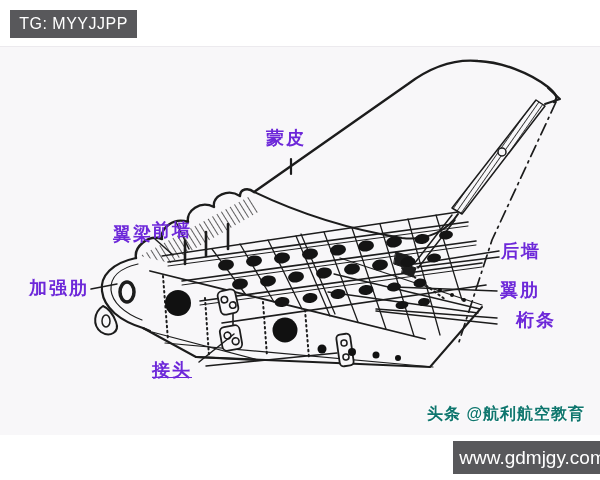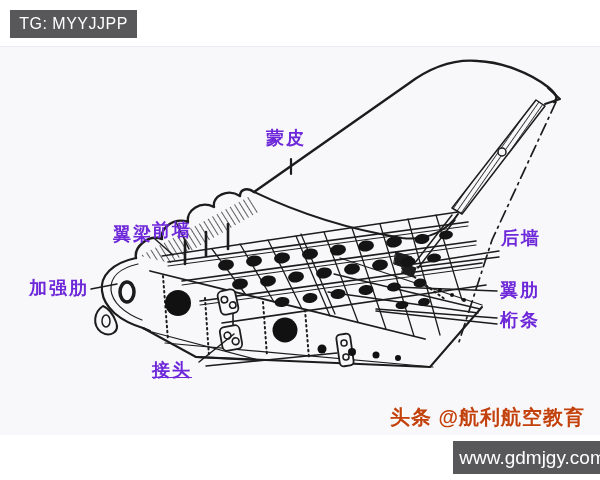--- a/index.html
+++ b/index.html
@@ -19,21 +19,21 @@
     display:flex;align-items:center;justify-content:center;
     font-size:16px;letter-spacing:0.5px;
   }
   .diagram-svg{position:absolute;left:0;top:0;width:600px;height:480px;}
   .lbl{
     position:absolute;color:#6d28d9;font-weight:bold;font-size:18px;
     letter-spacing:2px;white-space:nowrap;line-height:1;
   }
   .watermark{
     position:absolute;top:404px;right:15px;
-    color:#c2410c;font-size:20px;font-weight:bold;letter-spacing:1px;
+    color:#0f766e;font-size:16px;font-weight:bold;letter-spacing:1px;
     text-shadow:1px 1px 0 #ffffff;
   }
   .footer-banner{
     position:absolute;left:453px;top:441px;width:159px;height:33px;
     background:#58585b;color:#ffffff;
     display:flex;align-items:center;justify-content:center;
     font-size:19px;
   }
 </style>
 </head>
@@ -210,23 +210,23 @@
 
   <div class="tg-banner">
     <span>TG: MYYJJPP</span>
   </div>
 
   <div class="lbl" style="left:266px;top:129px;">蒙皮</div>
   <div class="lbl" style="left:152px;top:202px;margin-top:19px;">前墙</div>
   <div class="lbl" style="left:113px;top:225px;text-align:center;">翼梁</div>
   <div class="lbl" style="left:29px;top:280px;font-family:Liberation Mono, monospace;">加强肋</div>
   <div class="lbl" style="left:152px;top:361px;text-decoration:underline;">接头</div>
-  <div class="lbl" style="left:501px;top:229px;">后墙</div>
+  <div class="lbl" style="left:501px;top:243px;font-family:Liberation Mono, monospace;">后墙</div>
   <div class="lbl" style="left:500px;top:281px;text-align:center;">翼肋</div>
-  <div class="lbl" style="left:500px;top:311px;">桁条</div>
+  <div class="lbl" style="left:516px;top:311px;">桁条</div>
 
   <div class="watermark">头条 @航利航空教育</div>
 
   <div class="footer-banner">
     <span>www.gdmjgy.com</span>
   </div>
 
 </div>
 
 </body></html>

